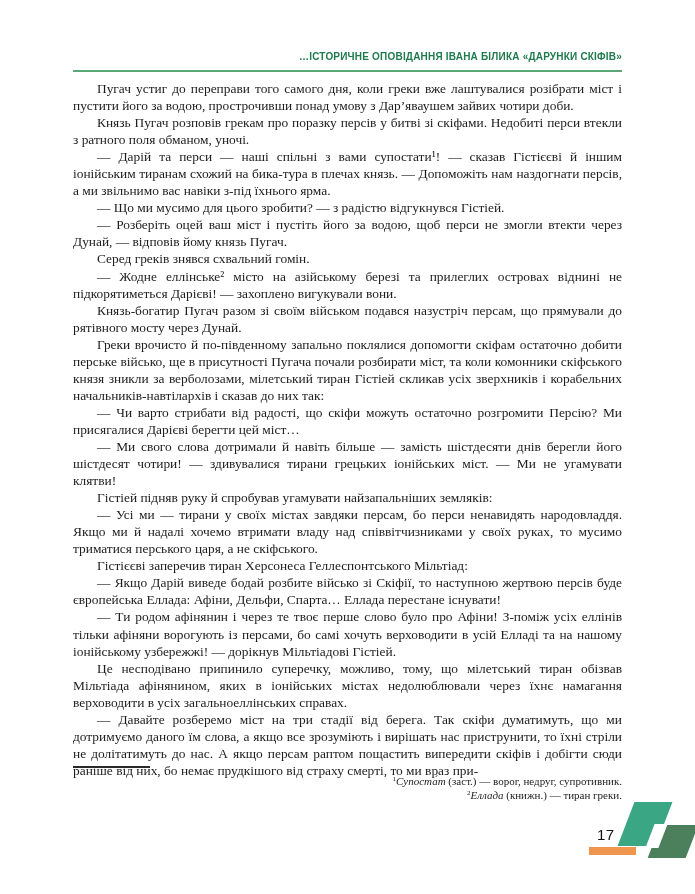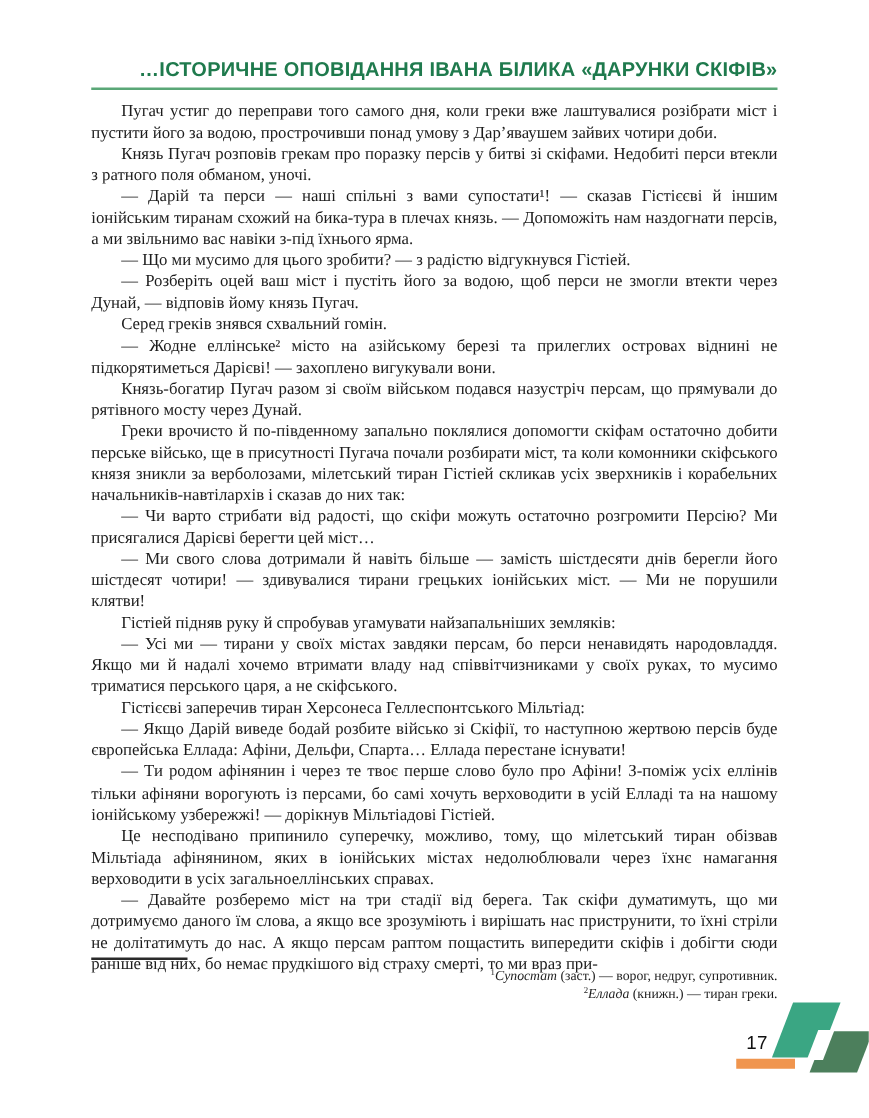--- a/index.html
+++ b/index.html
@@ -24,21 +24,21 @@
   
   .runhead {
     position: absolute;
     left: 73px;
     right: 73px;
     top: 50px;
     height: 22px;
   }
   .runhead-text {
     font-family: "Liberation Sans", "DejaVu Sans", sans-serif;
-    font-size: 16px;
+    font-size: 10px;
     font-weight: 700;
     letter-spacing: 0.2px;
     color: #1f7a4d;
     text-align: right;
     line-height: 14px;
     white-space: nowrap;
   }
   .runhead-rule {
     position: absolute;
     left: 0;
@@ -162,21 +162,21 @@
     <p class="para">Пугач устиг до переправи того самого дня, коли греки вже лаштувалися розібрати міст і пустити його за водою, прострочивши понад умову з Дар’яваушем зайвих чотири доби.</p>
     <p class="para">Князь Пугач розповів грекам про поразку персів у битві зі скіфами. Недобиті перси втекли з ратного поля обманом, уночі.</p>
     <p class="para">— Дарій та перси — наші спільні з вами супостати¹! — сказав Гістієєві й іншим іонійським тиранам схожий на бика-тура в плечах князь. — Допоможіть нам наздогнати персів, а ми звільнимо вас навіки з-під їхнього ярма.</p>
     <p class="para">— Що ми мусимо для цього зробити? — з радістю відгукнувся Гістіей.</p>
     <p class="para">— Розберіть оцей ваш міст і пустіть його за водою, щоб перси не змогли втекти через Дунай, — відповів йому князь Пугач.</p>
     <p class="para">Серед греків знявся схвальний гомін.</p>
     <p class="para">— Жодне еллінське² місто на азійському березі та прилеглих островах віднині не підкорятиметься Дарієві! — захоплено вигукували вони.</p>
     <p class="para">Князь-богатир Пугач разом зі своїм військом подався назустріч персам, що прямували до рятівного мосту через Дунай.</p>
     <p class="para">Греки врочисто й по-південному запально поклялися допомогти скіфам остаточно добити перське військо, ще в присутності Пугача почали розбирати міст, та коли комонники скіфського князя зникли за верболозами, мілетський тиран Гістіей скликав усіх зверхників і корабельних начальників-навтілархів і сказав до них так:</p>
     <p class="para">— Чи варто стрибати від радості, що скіфи можуть остаточно розгромити Персію? Ми присягалися Дарієві берегти цей міст…</p>
-    <p class="para">— Ми свого слова дотримали й навіть більше — замість шістдесяти днів берегли його шістдесят чотири! — здивувалися тирани грецьких іонійських міст. — Ми не порушили клятви!</p>
+    <p class="para">— Ми свого слова дотримали й навіть більше — замість шістдесяти днів берегли його шістдесят чотири! — здивувалися тирани грецьких іонійських міст. — Ми не угамувати клятви!</p>
     <p class="para">Гістіей підняв руку й спробував угамувати найзапальніших земляків:</p>
     <p class="para">— Усі ми — тирани у своїх містах завдяки персам, бо перси ненавидять народовладдя. Якщо ми й надалі хочемо втримати владу над співвітчизниками у своїх руках, то мусимо триматися перського царя, а не скіфського.</p>
     <p class="para">Гістієєві заперечив тиран Херсонеса Геллеспонтського Мільтіад:</p>
     <p class="para">— Якщо Дарій виведе бодай розбите військо зі Скіфії, то наступною жертвою персів буде європейська Еллада: Афіни, Дельфи, Спарта… Еллада перестане існувати!</p>
     <p class="para">— Ти родом афінянин і через те твоє перше слово було про Афіни! З-поміж усіх еллінів тільки афіняни ворогують із персами, бо самі хочуть верховодити в усій Елладі та на нашому іонійському узбережжі! — дорікнув Мільтіадові Гістіей.</p>
     <p class="para">Це несподівано припинило суперечку, можливо, тому, що мілетський тиран обізвав Мільтіада афінянином, яких в іонійських містах недолюблювали через їхнє намагання верховодити в усіх загальноеллінських справах.</p>
     <p class="para">— Давайте розберемо міст на три стадії від берега. Так скіфи думатимуть, що ми дотримуємо даного їм слова, а якщо все зрозуміють і вирішать нас приструнити, то їхні стріли не долітатимуть до нас. А якщо персам раптом пощастить випередити скіфів і добігти сюди раніше від них, бо немає прудкішого від страху смерті, то ми враз при-</p>
   </div>
 
   <div class="footnotes">

